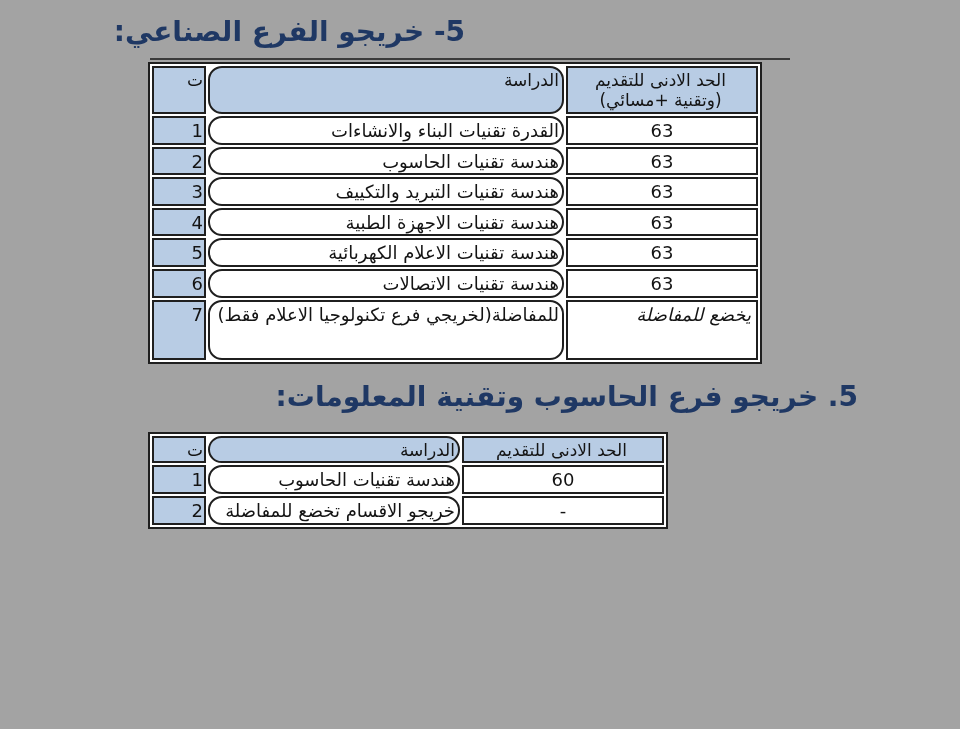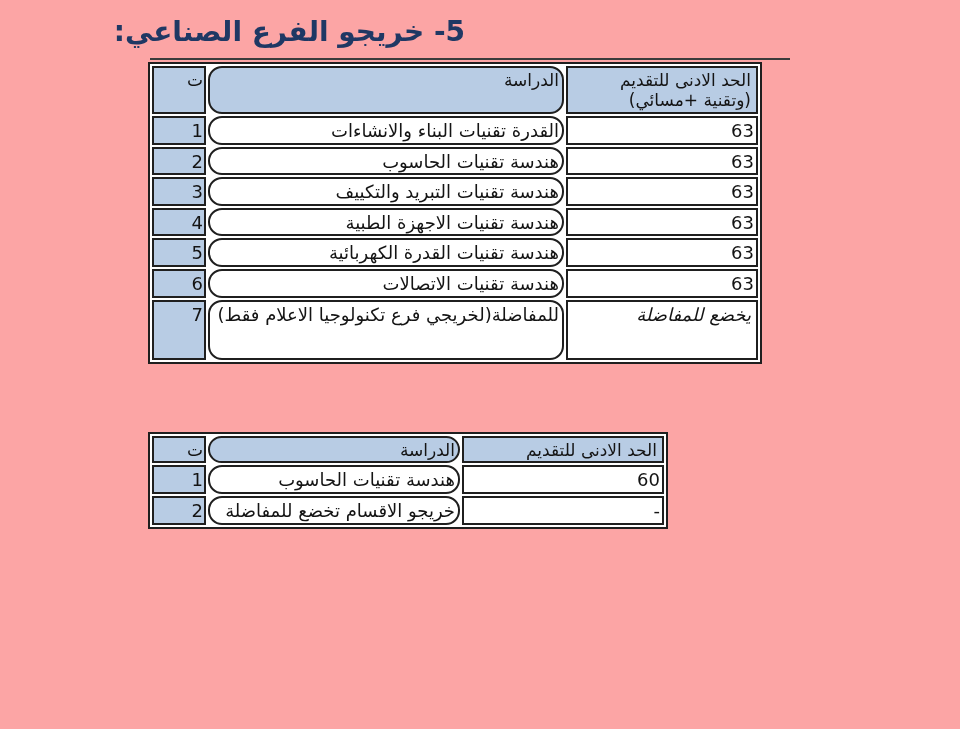--- a/index.html
+++ b/index.html
@@ -3,21 +3,21 @@
 <meta charset="utf-8">
 <style>
   html, body { margin: 0; padding: 0; }
   body {
     width: 960px; height: 729px;
     background: #ffffff;
     position: relative;
     overflow: hidden;
     font-family: "DejaVu Sans", "Liberation Sans", sans-serif;
   }
-  .page { position: absolute; inset: 0; background: #fca5a5; }
+  .page { position: absolute; inset: 0; background: #a3a3a3; }
 
   .doc-heading {
     position: absolute;
     direction: rtl;
     text-align: right;
     white-space: nowrap;
     font-weight: bold;
     font-size: 28px;
     color: #1f3864;
     line-height: 1.3;
@@ -50,25 +50,25 @@
     font-size: 18px;
     line-height: 1.2;
     color: #141414;
     padding: 2px 2px 1px 2px;
     overflow: hidden;
   }
   td.fill-blue { background: #b8cce4; }
 
   td.col-num   { text-align: right; padding-left: 0; padding-right: 1px; }
   td.col-study { text-align: right; padding-right: 3px; border-radius: 14px; }
-  td.col-min   { }
+  td.col-min   { text-align: center; }
   td.col-min-text { text-align: right; padding-right: 5px; font-style: italic; }
 
   td.hdr { font-size: 17px; }
-  td.hdr-min { text-align: right; padding-right: 5px; line-height: 20px; }
+  td.hdr-min { text-align: center; padding-right: 5px; line-height: 20px; }
 
   
   #table-industrial td.h-header { height: 48px; }
   #table-industrial td.h-row    { height: 28px; }
   #table-industrial td.h-last   { height: 60px; }
   #table-computer td.h-header   { height: 26px; }
   #table-computer td.h-row      { height: 28px; }
 
   
   col.w-num-1   { width: 54px; }
@@ -117,36 +117,37 @@
         <td class="col-study h-row">هندسة تقنيات التبريد والتكييف</td>
         <td class="col-min h-row">63</td>
       </tr>
       <tr>
         <td class="fill-blue col-num h-row">4</td>
         <td class="col-study h-row">هندسة تقنيات الاجهزة الطبية</td>
         <td class="col-min h-row">63</td>
       </tr>
       <tr>
         <td class="fill-blue col-num h-row">5</td>
-        <td class="col-study h-row">هندسة تقنيات القدرة الكهربائية</td>
+        <td class="col-study h-row">هندسة تقنيات الاعلام الكهربائية</td>
         <td class="col-min h-row">63</td>
       </tr>
       <tr>
         <td class="fill-blue col-num h-row">6</td>
         <td class="col-study h-row">هندسة تقنيات الاتصالات</td>
         <td class="col-min h-row">63</td>
       </tr>
       <tr>
         <td class="fill-blue col-num h-last">7</td>
         <td class="col-study h-last">للمفاضلة(لخريجي فرع تكنولوجيا الاعلام فقط)</td>
         <td class="col-min-text h-last">يخضع للمفاضلة</td>
       </tr>
     </tbody>
   </table>
 
+  <div id="heading-computer" class="doc-heading" dir="rtl">5. خريجو فرع الحاسوب وتقنية المعلومات:</div>
 
   <table id="table-computer" class="doc-table" dir="ltr">
     <colgroup>
       <col class="w-num-2">
         <col class="w-study-2">
         <col class="w-min-2">
     </colgroup>
     <tbody>
       <tr>
         <td class="fill-blue col-num hdr h-header">ت</td>

